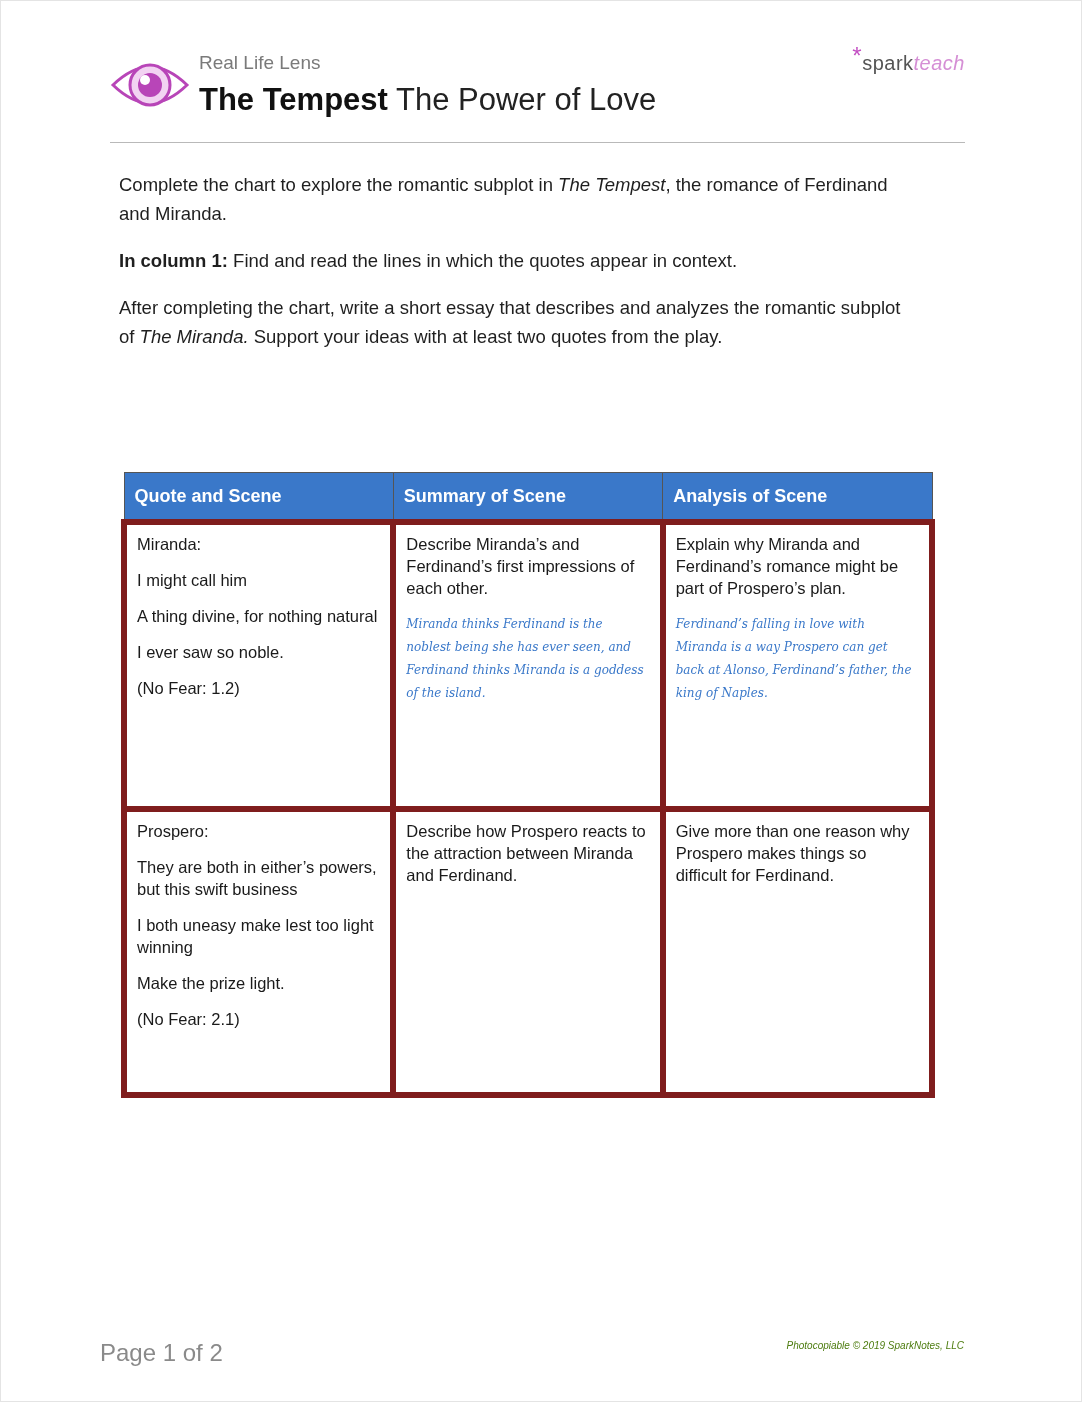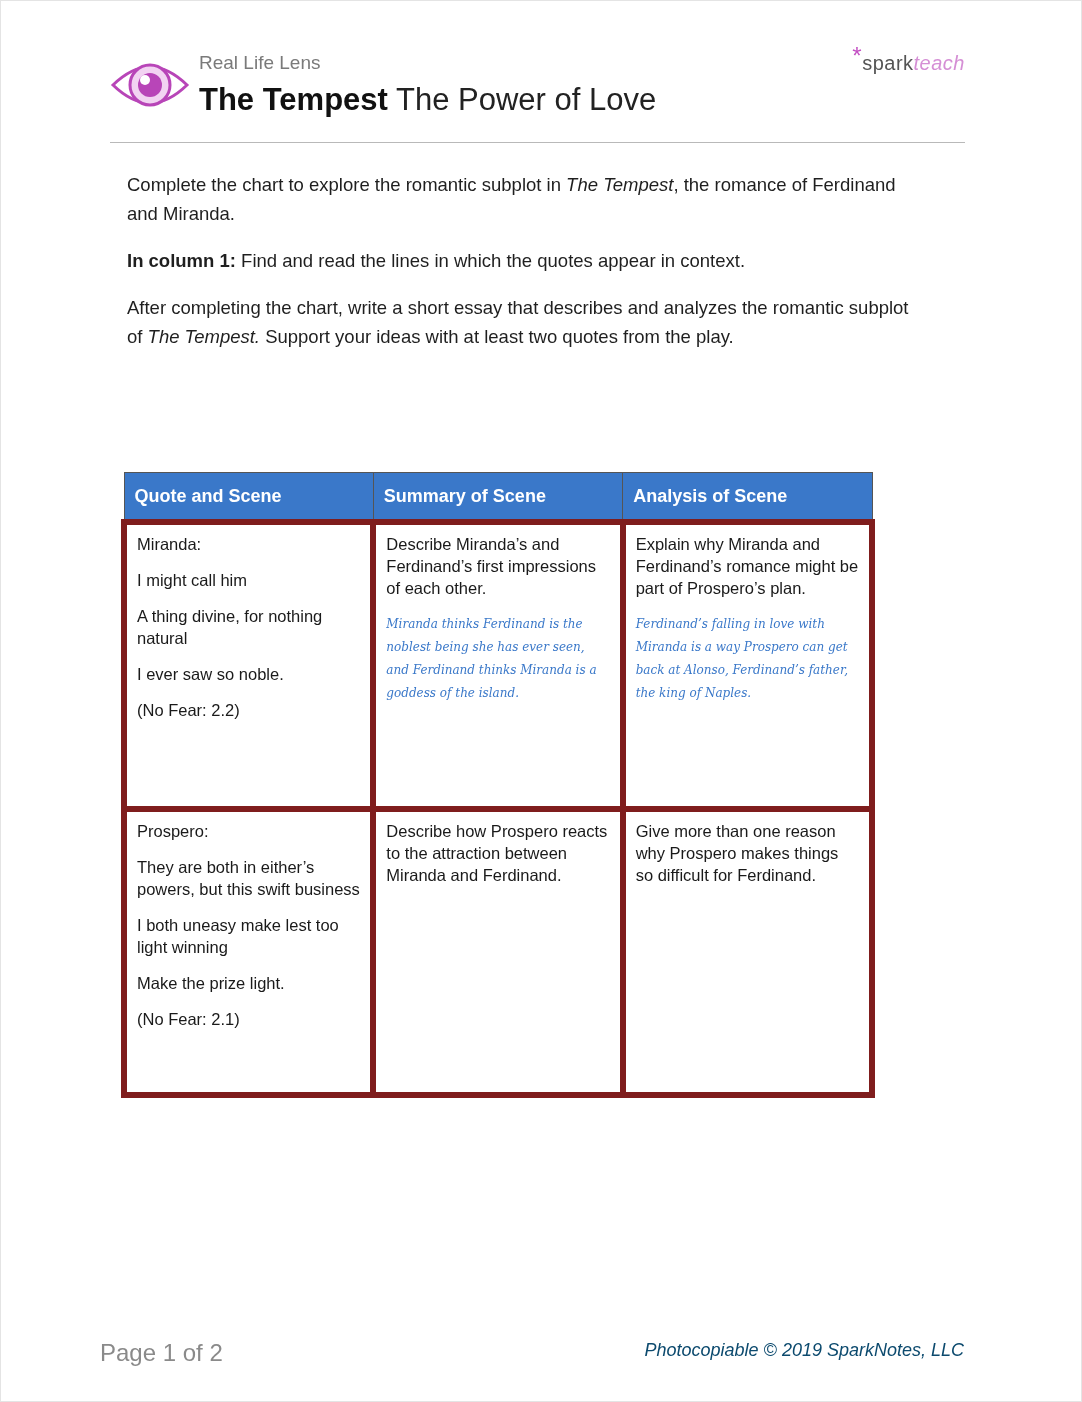--- a/index.html
+++ b/index.html
@@ -11,32 +11,32 @@
   .kicker { position: absolute; left: 89px; top: 4px; font-size: 19px; color: #7a7a7a; }
   .title { position: absolute; left: 89px; top: 34px; font-size: 31px; color: #111; white-space: nowrap; }
   .title .bold { font-weight: bold; }
   .title .light { font-weight: normal; color: #222; }
   .brand { position: absolute; right: 0; top: 0; font-size: 20px; white-space: nowrap; letter-spacing: 0.5px; }
   .brand .ast { color: #c34fc3; font-size: 24px; position: relative; top: -6px; }
   .brand .spark { color: #555; }
   .brand .teach { color: #d58fd5; font-style: italic; }
   .rule { position: absolute; left: 110px; top: 142px; width: 855px; height: 1px; background: #b9b9b9; }
   .intro { position: absolute; left: 119px; top: 170px; width: 800px; font-size: 18.5px; line-height: 29px; color: #1f1f1f; }
-  .intro p { margin: 0 0 18px 8px; }
+  .intro p { margin: 0 0 18px 0; }
   .intro b { font-weight: bold; }
-  table.chart { position: absolute; left: 121px; top: 472px; width: 754px; border-collapse: collapse; table-layout: fixed; }
+  table.chart { position: absolute; left: 121px; top: 472px; width: 814px; border-collapse: collapse; table-layout: fixed; }
   table.chart th { background: #3a78c9; color: #ffffff; text-align: left; font-size: 18px; font-weight: bold;
                    height: 46px; padding: 0 10px; border: 1px solid #555; }
   table.chart td { vertical-align: top; border: 6px solid #7f1d1d; padding: 8px 10px 10px 10px; font-size: 16.5px; line-height: 22px; color: #1a1a1a; }
   table.chart td .line { margin: 0 0 14px 0; }
   table.chart td .answer { margin-top: 14px; font-family: "DejaVu Serif", serif; font-style: italic; color: #3a78c9; font-size: 12px; line-height: 23px; }
   .row1 td { height: 263px; }
   .row2 td { height: 262px; }
   .footer-left { position: absolute; left: 100px; top: 1339px; font-size: 24px; color: #8a8a8a; }
-  .footer-right { position: absolute; right: 118px; top: 1340px; font-size: 18px; font-style: italic; color: #0c4a6e; }
+  .footer-right { position: absolute; right: 118px; top: 1340px; font-size: 10px; font-style: italic; color: #4d7c0f; }
 </style>
 </head>
 <body>
 
 <div class="page-border"></div>
 
 <div class="header">
   <svg class="eye" viewBox="0 0 80 60">
     <path d="M3 30 Q40 -6 77 30 Q40 66 3 30 Z" fill="none" stroke="#b845b8" stroke-width="3"></path>
     <circle cx="40" cy="30" r="20" fill="#f2d3f2" stroke="#b845b8" stroke-width="3"></circle>
@@ -51,39 +51,39 @@
   <div class="brand">
     <span class="ast">*</span><span class="spark">spark</span><span class="teach">teach</span>
   </div>
 </div>
 
 <div class="rule"></div>
 
 <div class="intro">
   <p><span>Complete the chart to explore the romantic subplot in </span><i>The Tempest</i><span>, the romance of Ferdinand and Miranda.</span></p>
   <p><b>In column 1:</b><span> Find and read the lines in which the quotes appear in context.</span></p>
-  <p><span>After completing the chart, write a short essay that describes and analyzes the romantic subplot of </span><i>The Tempest.</i><span> Support your ideas with at least two quotes from the play.</span></p>
+  <p><span>After completing the chart, write a short essay that describes and analyzes the romantic subplot of </span><i>The Miranda.</i><span> Support your ideas with at least two quotes from the play.</span></p>
 </div>
 
 <table class="chart">
   <thead>
     <tr>
       <th>Quote and Scene</th>
       <th>Summary of Scene</th>
       <th>Analysis of Scene</th>
     </tr>
   </thead>
   <tbody>
     <tr class="row1">
       <td>
         <div class="line">Miranda:</div>
         <div class="line">I might call him</div>
         <div class="line">A thing divine, for nothing natural</div>
         <div class="line">I ever saw so noble.</div>
-        <div class="line">(No Fear: 2.2)</div>
+        <div class="line">(No Fear: 1.2)</div>
       </td>
       <td>
         <div>Describe Miranda’s and Ferdinand’s first impressions of each other.</div>
         <div class="answer">Miranda thinks Ferdinand is the noblest being she has ever seen, and Ferdinand thinks Miranda is a goddess of the island.</div>
       </td>
       <td>
         <div>Explain why Miranda and Ferdinand’s romance might be part of Prospero’s plan.</div>
         <div class="answer">Ferdinand’s falling in love with Miranda is a way Prospero can get back at Alonso, Ferdinand’s father, the king of Naples.</div>
       </td>
     </tr>

